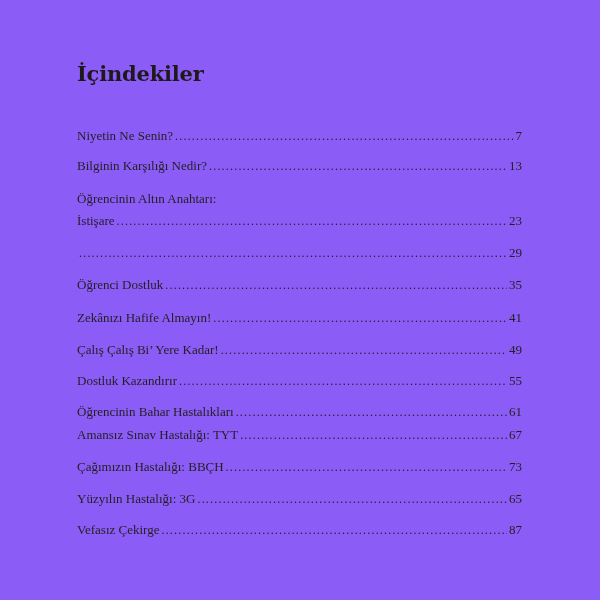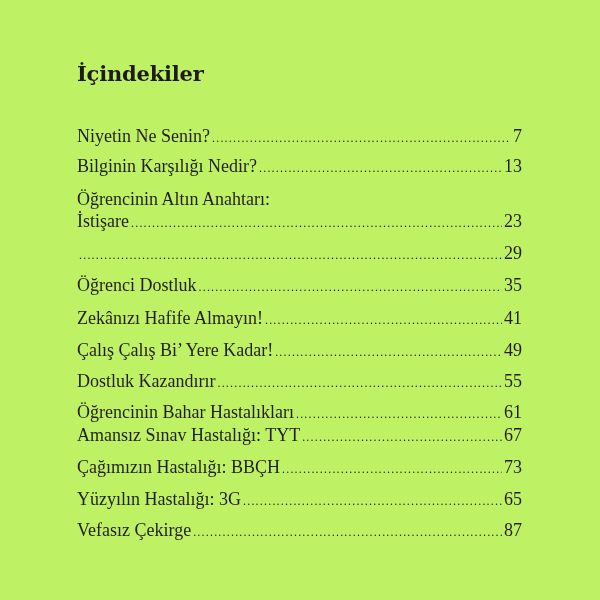--- a/index.html
+++ b/index.html
@@ -12,21 +12,21 @@
       height: 600px;
       position: relative;
       overflow: hidden;
       font-family: "DejaVu Serif", "Liberation Serif", serif;
       color: #231f20;
     }
     .page {
       position: absolute;
       left: 0; top: 0;
       width: 600px; height: 600px;
-      background: #bef264;
+      background: #8b5cf6;
     }
     .title {
       position: absolute;
       left: 77px;
       top: 61px;
       font-family: "DejaVu Serif", serif;
       font-weight: bold;
       font-size: 21px;
       letter-spacing: -0.2px;
       color: #1e1a1b;
@@ -39,21 +39,21 @@
       width: 445px;
     }
     .entry {
       position: absolute;
       left: 0;
       width: 445px;
       height: 20px;
       display: flex;
       align-items: baseline;
       font-family: "Liberation Serif", serif;
-      font-size: 18px;
+      font-size: 13px;
       color: #231f20;
       line-height: 20px;
     }
     .entry .label {
       white-space: nowrap;
       flex: 0 0 auto;
     }
     .entry .leader {
       flex: 1 1 auto;
       overflow: hidden;

